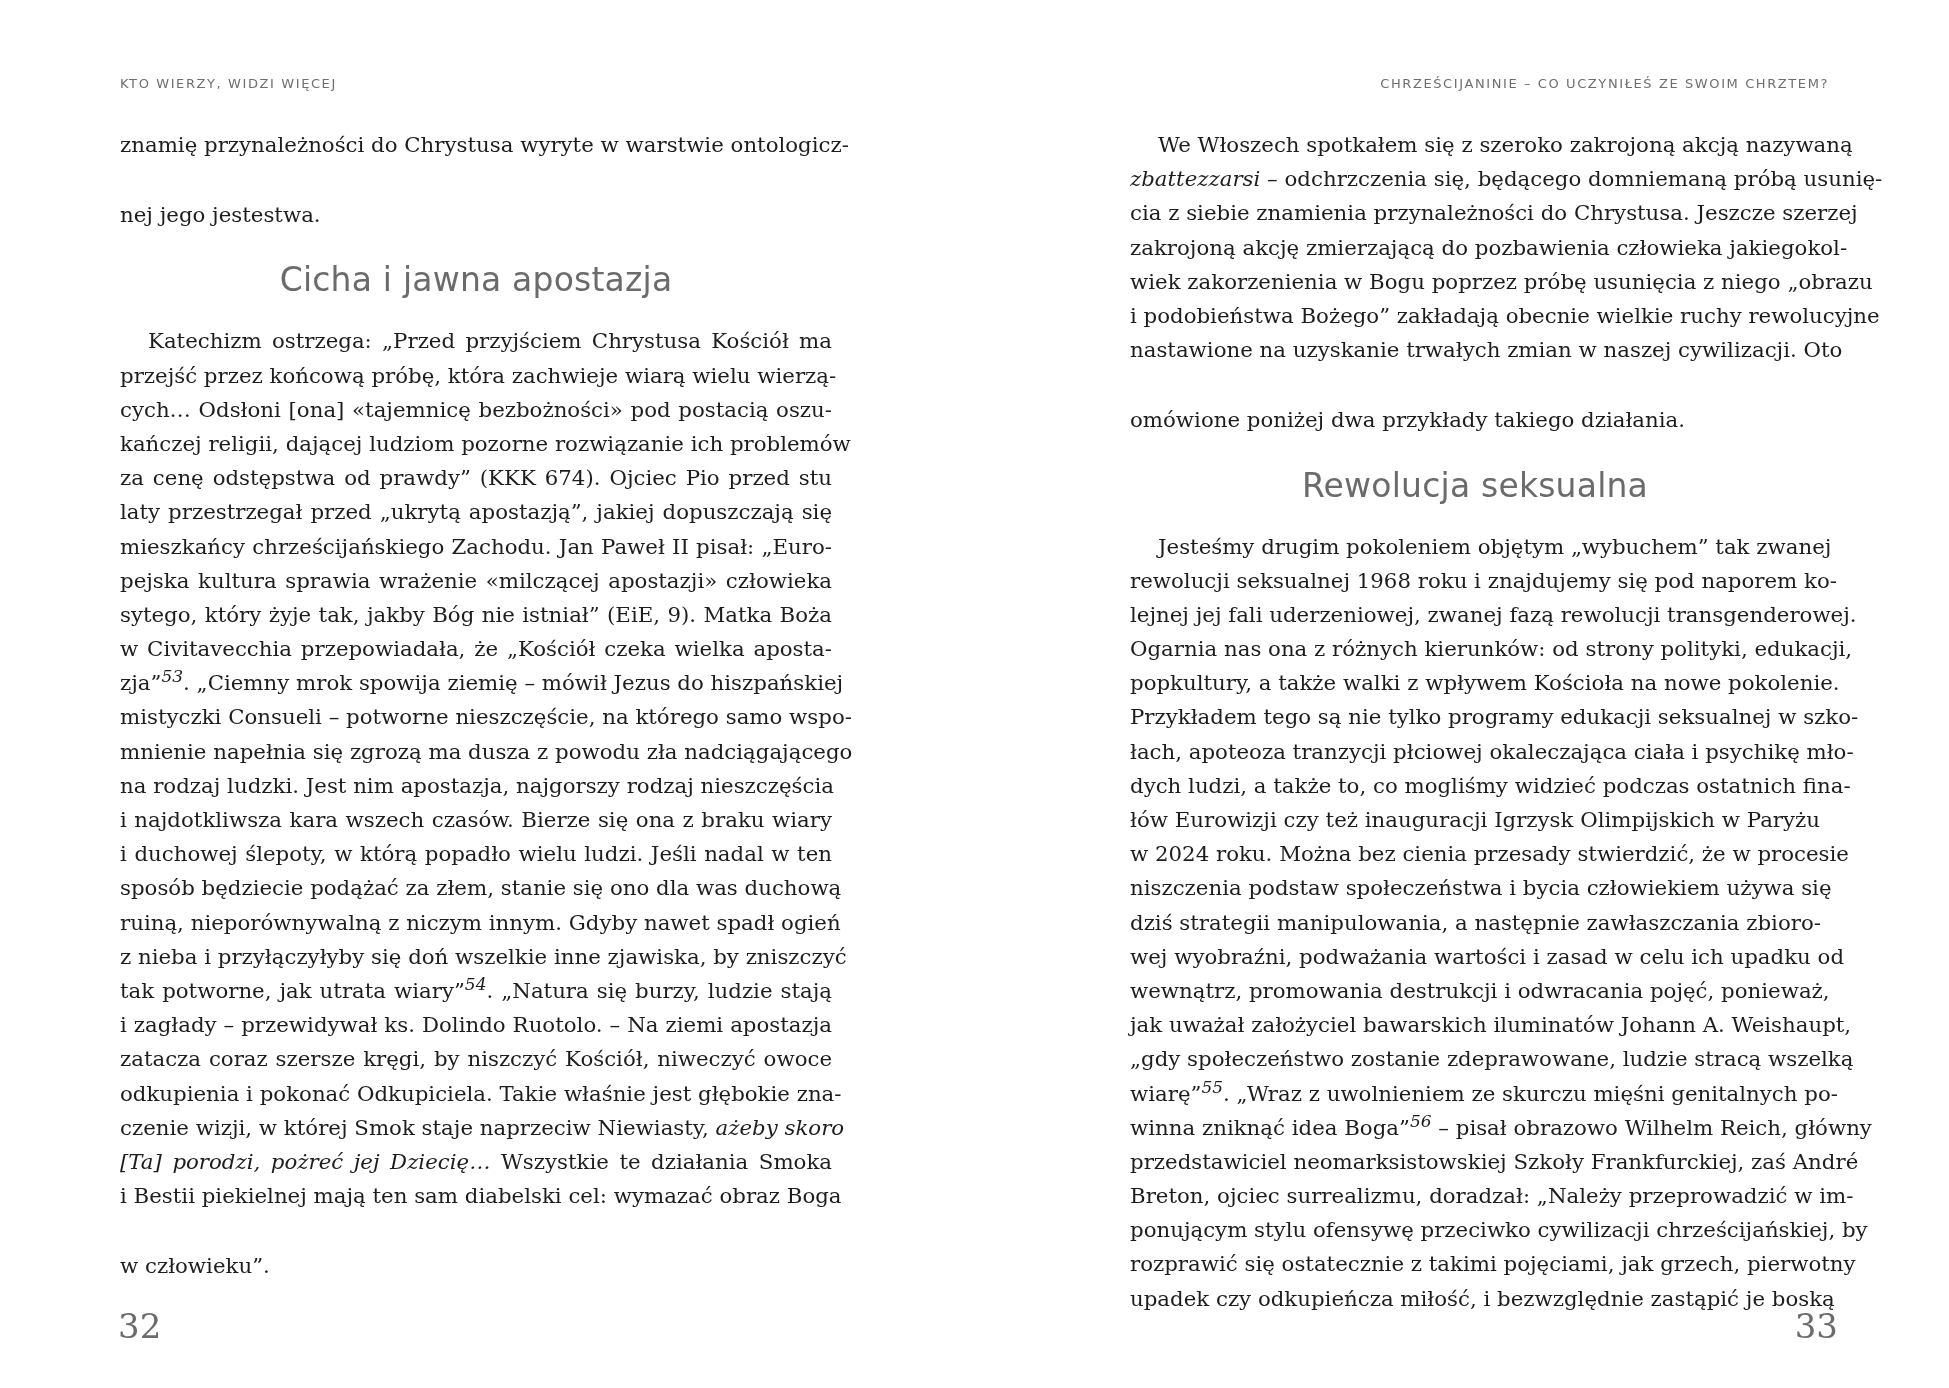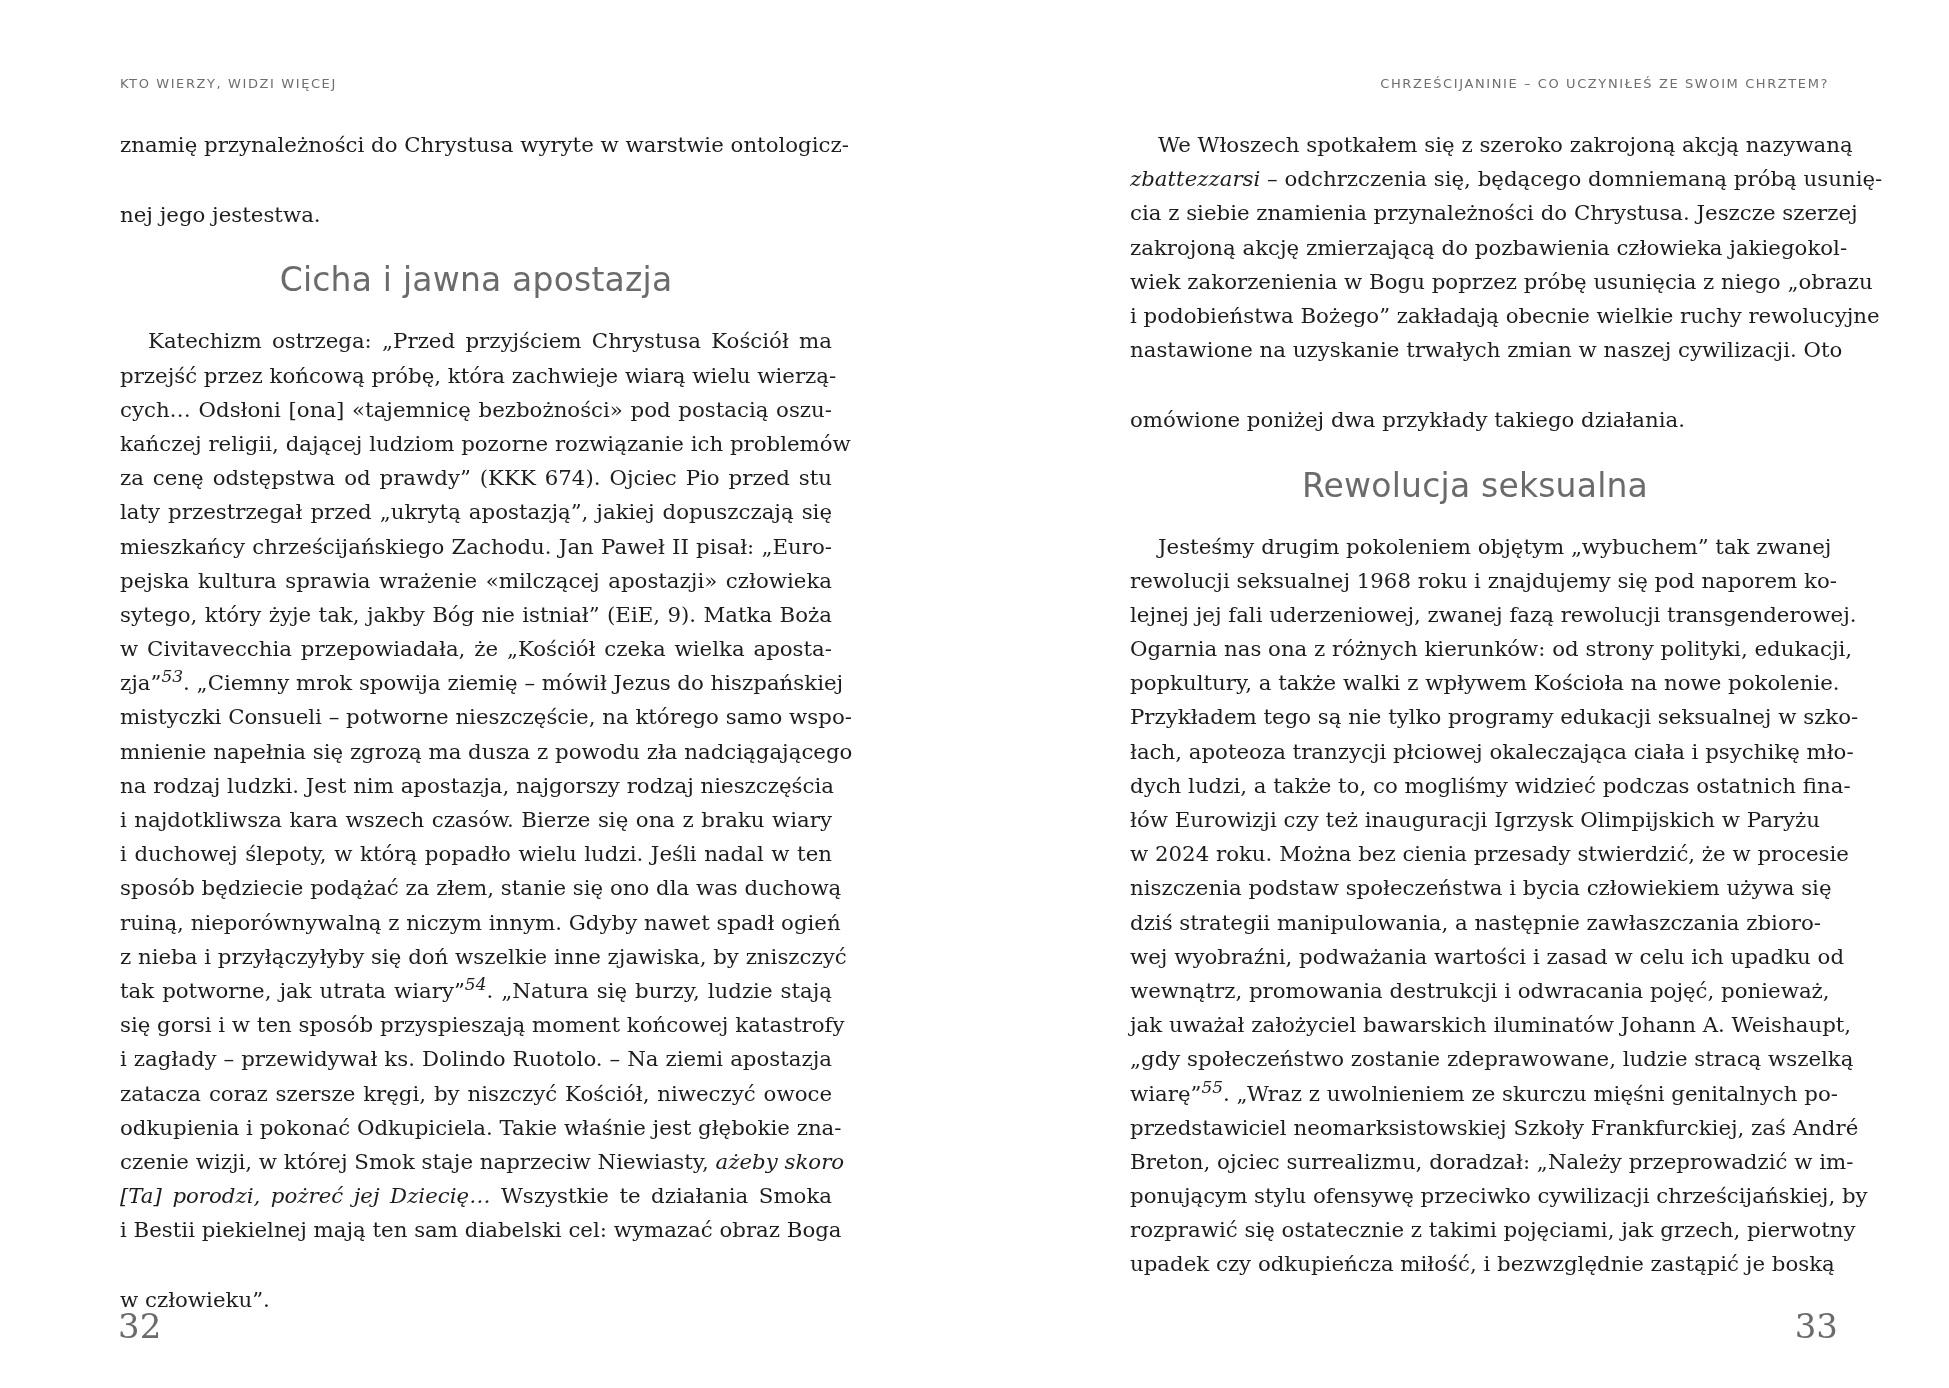--- a/index.html
+++ b/index.html
@@ -62,21 +62,20 @@
     <span class="line"><span>zja”</span><sup>53</sup><span>. „Ciemny mrok spowija ziemię – mówił Jezus do hiszpańskiej</span></span>
     <span class="line">mistyczki Consueli – potworne nieszczęście, na którego samo wspo-</span>
     <span class="line">mnienie napełnia się zgrozą ma dusza z powodu zła nadciągającego</span>
     <span class="line">na rodzaj ludzki. Jest nim apostazja, najgorszy rodzaj nieszczęścia</span>
     <span class="line">i najdotkliwsza kara wszech czasów. Bierze się ona z braku wiary</span>
     <span class="line">i duchowej ślepoty, w którą popadło wielu ludzi. Jeśli nadal w ten</span>
     <span class="line">sposób będziecie podążać za złem, stanie się ono dla was duchową</span>
     <span class="line">ruiną, nieporównywalną z niczym innym. Gdyby nawet spadł ogień</span>
     <span class="line">z nieba i przyłączyłyby się doń wszelkie inne zjawiska, by zniszczyć</span>
     <span class="line"><span>tak potworne, jak utrata wiary”</span><sup>54</sup><span>. „Natura się burzy, ludzie stają</span></span>
-    <span class="line">się gorsi i w ten sposób przyspieszają moment końcowej katastrofy</span>
     <span class="line">i zagłady – przewidywał ks. Dolindo Ruotolo. – Na ziemi apostazja</span>
     <span class="line">zatacza coraz szersze kręgi, by niszczyć Kościół, niweczyć owoce</span>
     <span class="line">odkupienia i pokonać Odkupiciela. Takie właśnie jest głębokie zna-</span>
     <span class="line"><span>czenie wizji, w której Smok staje naprzeciw Niewiasty, </span><em>ażeby skoro</em></span>
     <span class="line"><em>[Ta] porodzi, pożreć jej Dziecię…</em><span> Wszystkie te działania Smoka</span></span>
     <span class="line">i Bestii piekielnej mają ten sam diabelski cel: wymazać obraz Boga</span>
     <span class="line last">w człowieku”.</span>
   </div>
 
   <div class="folio">32</div>
@@ -107,20 +106,21 @@
     <span class="line">dych ludzi, a także to, co mogliśmy widzieć podczas ostatnich fina-</span>
     <span class="line">łów Eurowizji czy też inauguracji Igrzysk Olimpijskich w Paryżu</span>
     <span class="line">w 2024 roku. Można bez cienia przesady stwierdzić, że w procesie</span>
     <span class="line">niszczenia podstaw społeczeństwa i bycia człowiekiem używa się</span>
     <span class="line">dziś strategii manipulowania, a następnie zawłaszczania zbioro-</span>
     <span class="line">wej wyobraźni, podważania wartości i zasad w celu ich upadku od</span>
     <span class="line">wewnątrz, promowania destrukcji i odwracania pojęć, ponieważ,</span>
     <span class="line">jak uważał założyciel bawarskich iluminatów Johann A. Weishaupt,</span>
     <span class="line">„gdy społeczeństwo zostanie zdeprawowane, ludzie stracą wszelką</span>
     <span class="line"><span>wiarę”</span><sup>55</sup><span>. „Wraz z uwolnieniem ze skurczu mięśni genitalnych po-</span></span>
+    <span class="line"><span>winna zniknąć idea Boga”</span><sup>56</sup><span> – pisał obrazowo Wilhelm Reich, główny</span></span>
     <span class="line">przedstawiciel neomarksistowskiej Szkoły Frankfurckiej, zaś André</span>
     <span class="line">Breton, ojciec surrealizmu, doradzał: „Należy przeprowadzić w im-</span>
     <span class="line">ponującym stylu ofensywę przeciwko cywilizacji chrześcijańskiej, by</span>
     <span class="line">rozprawić się ostatecznie z takimi pojęciami, jak grzech, pierwotny</span>
     <span class="line">upadek czy odkupieńcza miłość, i bezwzględnie zastąpić je boską</span>
   </div>
 
   <div class="folio">33</div>
 </div>
 

